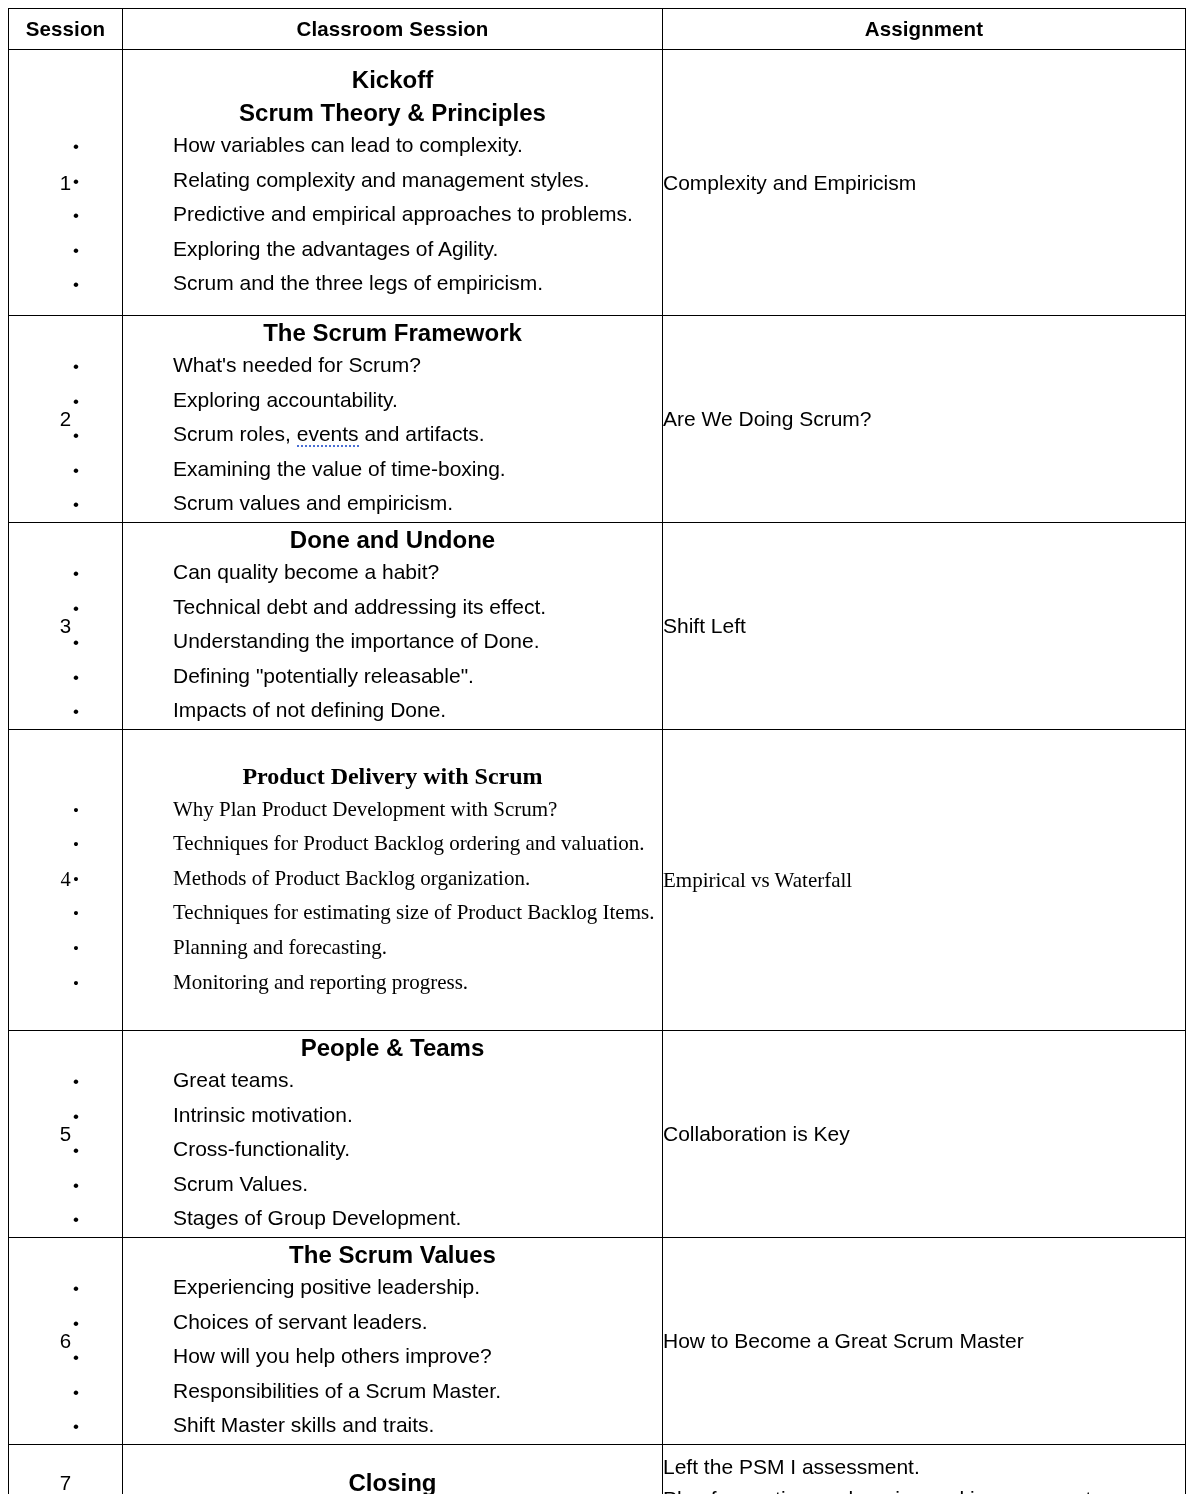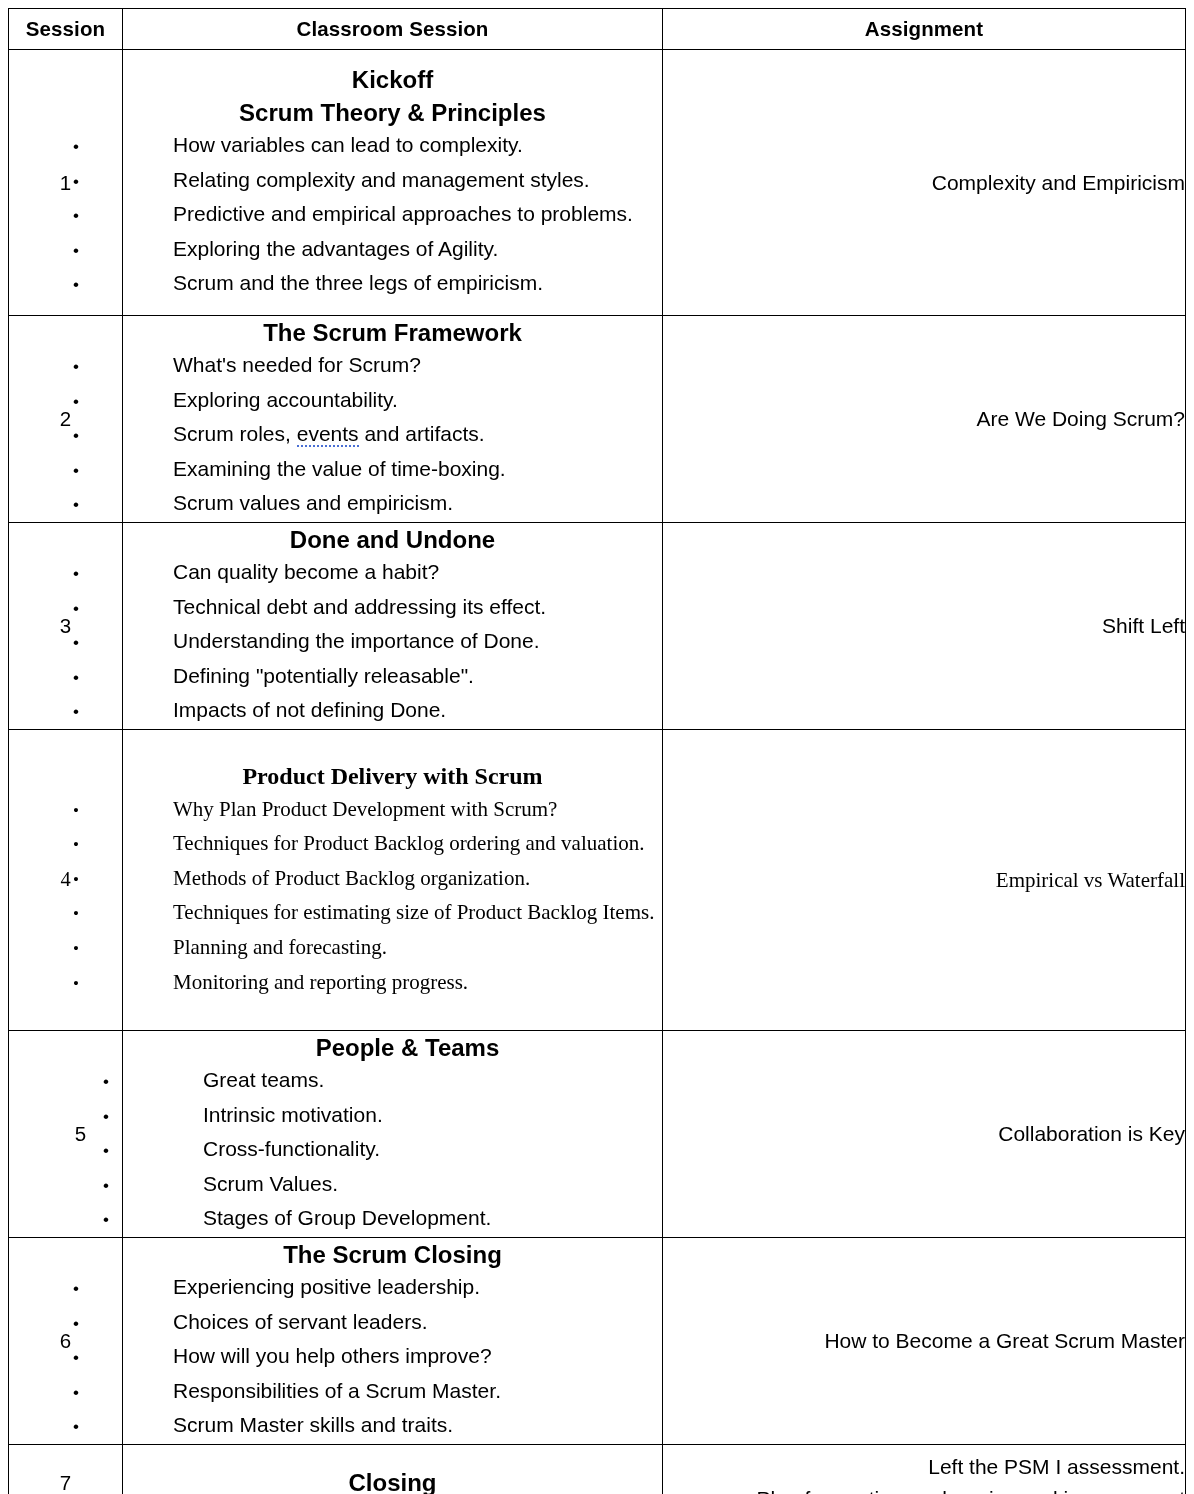--- a/index.html
+++ b/index.html
@@ -94,34 +94,34 @@
   .classroom-cell.closing {
     vertical-align: middle;
     padding: 4px 6px;
   }
   .classroom-cell.closing .cls-title {
     line-height: 28px;
   }
 
   
   .assignment-cell {
-    text-align: right;
+    text-align: left;
     font-size: 21px;
     line-height: 32px;
     padding: 4px 2px;
     vertical-align: middle;
   }
   .assignment-cell .line { display: block; white-space: nowrap; }
 
   
   tr.r1 td { height: 265px; }
   tr.r2 td { height: 203px; }
   tr.r3 td { height: 199px; }
   tr.r4 td { height: 300px; font-family: Liberation Serif, serif; }
-  tr.r5 td { height: 203px; padding-left: 30px; }
+  tr.r5 td { height: 203px; }
   tr.r6 td { height: 203px; }
   tr.r7 td { height: 68px; }
 </style>
 </head>
 <body>
 
 <div class="page">
   <table class="schedule">
     <colgroup>
       <col class="c-session">
@@ -214,27 +214,27 @@
               <li><span class="bullet">•</span><span>Stages of Group Development.</span></li>
             </ul>
           </td>
           <td class="assignment-cell">
             <span class="line">Collaboration is Key</span>
           </td>
         </tr>
         <tr class="r6">
           <td class="session-cell">6</td>
           <td class="classroom-cell">
-            <div class="cls-title">The Scrum Closing</div>
+            <div class="cls-title">The Scrum Values</div>
             <ul class="topics">
               <li><span class="bullet">•</span><span>Experiencing positive leadership.</span></li>
               <li><span class="bullet">•</span><span>Choices of servant leaders.</span></li>
               <li><span class="bullet">•</span><span>How will you help others improve?</span></li>
               <li><span class="bullet">•</span><span>Responsibilities of a Scrum Master.</span></li>
-              <li><span class="bullet">•</span><span>Scrum Master skills and traits.</span></li>
+              <li><span class="bullet">•</span><span>Shift Master skills and traits.</span></li>
             </ul>
           </td>
           <td class="assignment-cell">
             <span class="line">How to Become a Great Scrum Master</span>
           </td>
         </tr>
         <tr class="r7">
           <td class="session-cell">7</td>
           <td class="classroom-cell closing">
             <div class="cls-title">Closing</div>

